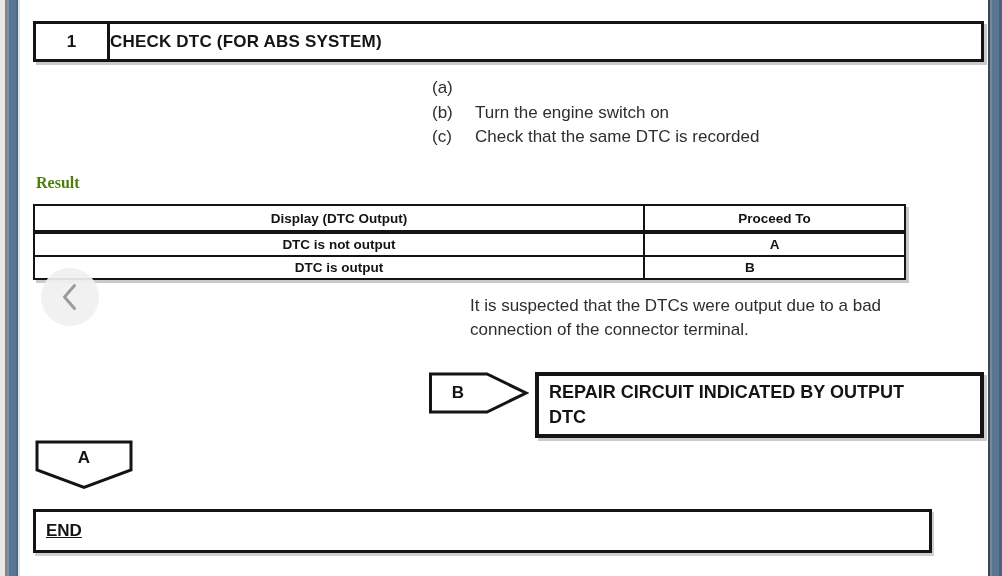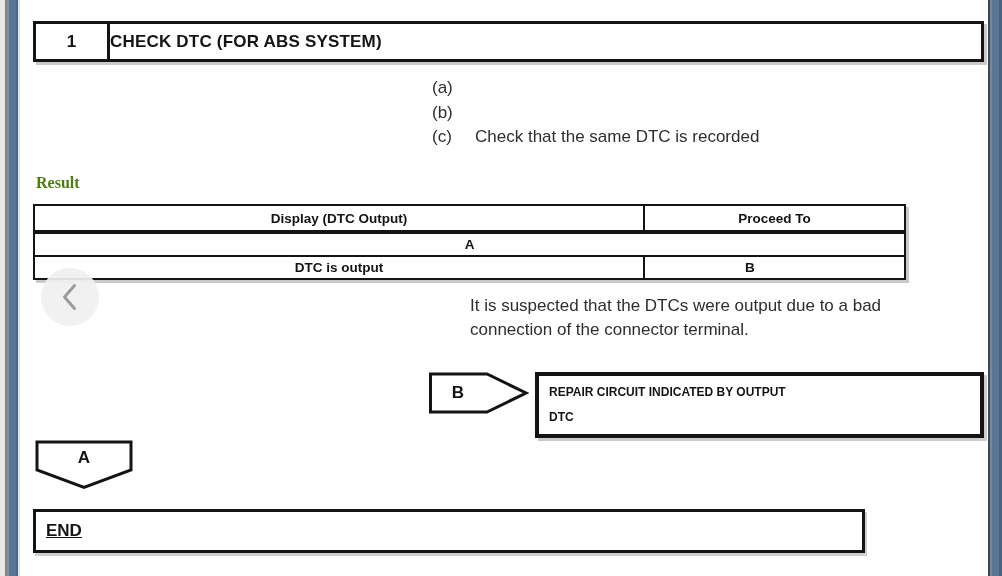--- a/index.html
+++ b/index.html
@@ -93,30 +93,30 @@
   .b-connector { position: absolute; left: 429px; top: 372px; width: 100px; height: 42px; }
   .b-connector .label {
     position: absolute; left: 0; top: 0; width: 58px; height: 42px;
     display: flex; align-items: center; justify-content: center;
     font-weight: bold; font-size: 17px; color: #141414;
   }
   .repair-box {
     position: absolute; left: 535px; top: 372px; width: 449px; height: 66px;
     border: 4px solid #141414; background: #fff; box-shadow: 3px 3px 0 #cccccc;
     padding: 4px 4px 0 10px;
-    font-weight: bold; font-size: 12px; line-height: 25px; color: #141414;
+    font-weight: bold; font-size: 18px; line-height: 25px; color: #141414;
   }
   .a-connector { position: absolute; left: 35px; top: 440px; width: 98px; height: 50px; }
   .a-connector .label {
     position: absolute; left: 0; top: 4px; width: 98px; height: 28px;
     display: flex; align-items: center; justify-content: center;
     font-weight: bold; font-size: 17px; color: #141414;
   }
   .end-box {
-    position: absolute; left: 33px; top: 509px; width: 832px; height: 44px;
+    position: absolute; left: 33px; top: 509px; width: 899px; height: 44px;
     border: 3px solid #141414; background: #fff; box-shadow: 2px 3px 0 #cfcfcf;
     display: flex; align-items: center; padding-left: 10px;
     font-weight: bold; font-size: 17px; color: #141414; text-decoration: underline;
   }
 </style>
 </head>
 <body>
 
 <div class="rail-left"></div>
 <div class="rail-right"></div>
@@ -125,36 +125,38 @@
   <div class="step-number">1</div>
   <div class="step-title">CHECK DTC (FOR ABS SYSTEM)</div>
 </div>
 
 <div class="steps">
   <div class="step-row">
     <span class="step-label">(a)</span>
   </div>
   <div class="step-row">
     <span class="step-label">(b)</span>
+    <span>Turn the engine switch on</span>
   </div>
   <div class="step-row">
     <span class="step-label">(c)</span>
     <span>Check that the same DTC is recorded</span>
   </div>
 </div>
 
 <div class="result-heading">Result</div>
 
 <div class="result-table">
   <div class="rt-row header">
     <div class="rt-cell-display">Display (DTC Output)</div>
     <div class="rt-cell-proceed">Proceed To</div>
   </div>
   <div class="rt-sep-double"></div>
   <div class="rt-row body">
+    <div class="rt-cell-display">DTC is not output</div>
     <div class="rt-cell-proceed">A</div>
   </div>
   <div class="rt-sep"></div>
   <div class="rt-row body">
     <div class="rt-cell-display">DTC is output</div>
     <div class="rt-cell-proceed left-offset">B</div>
   </div>
 </div>
 
 <div class="back-button">

